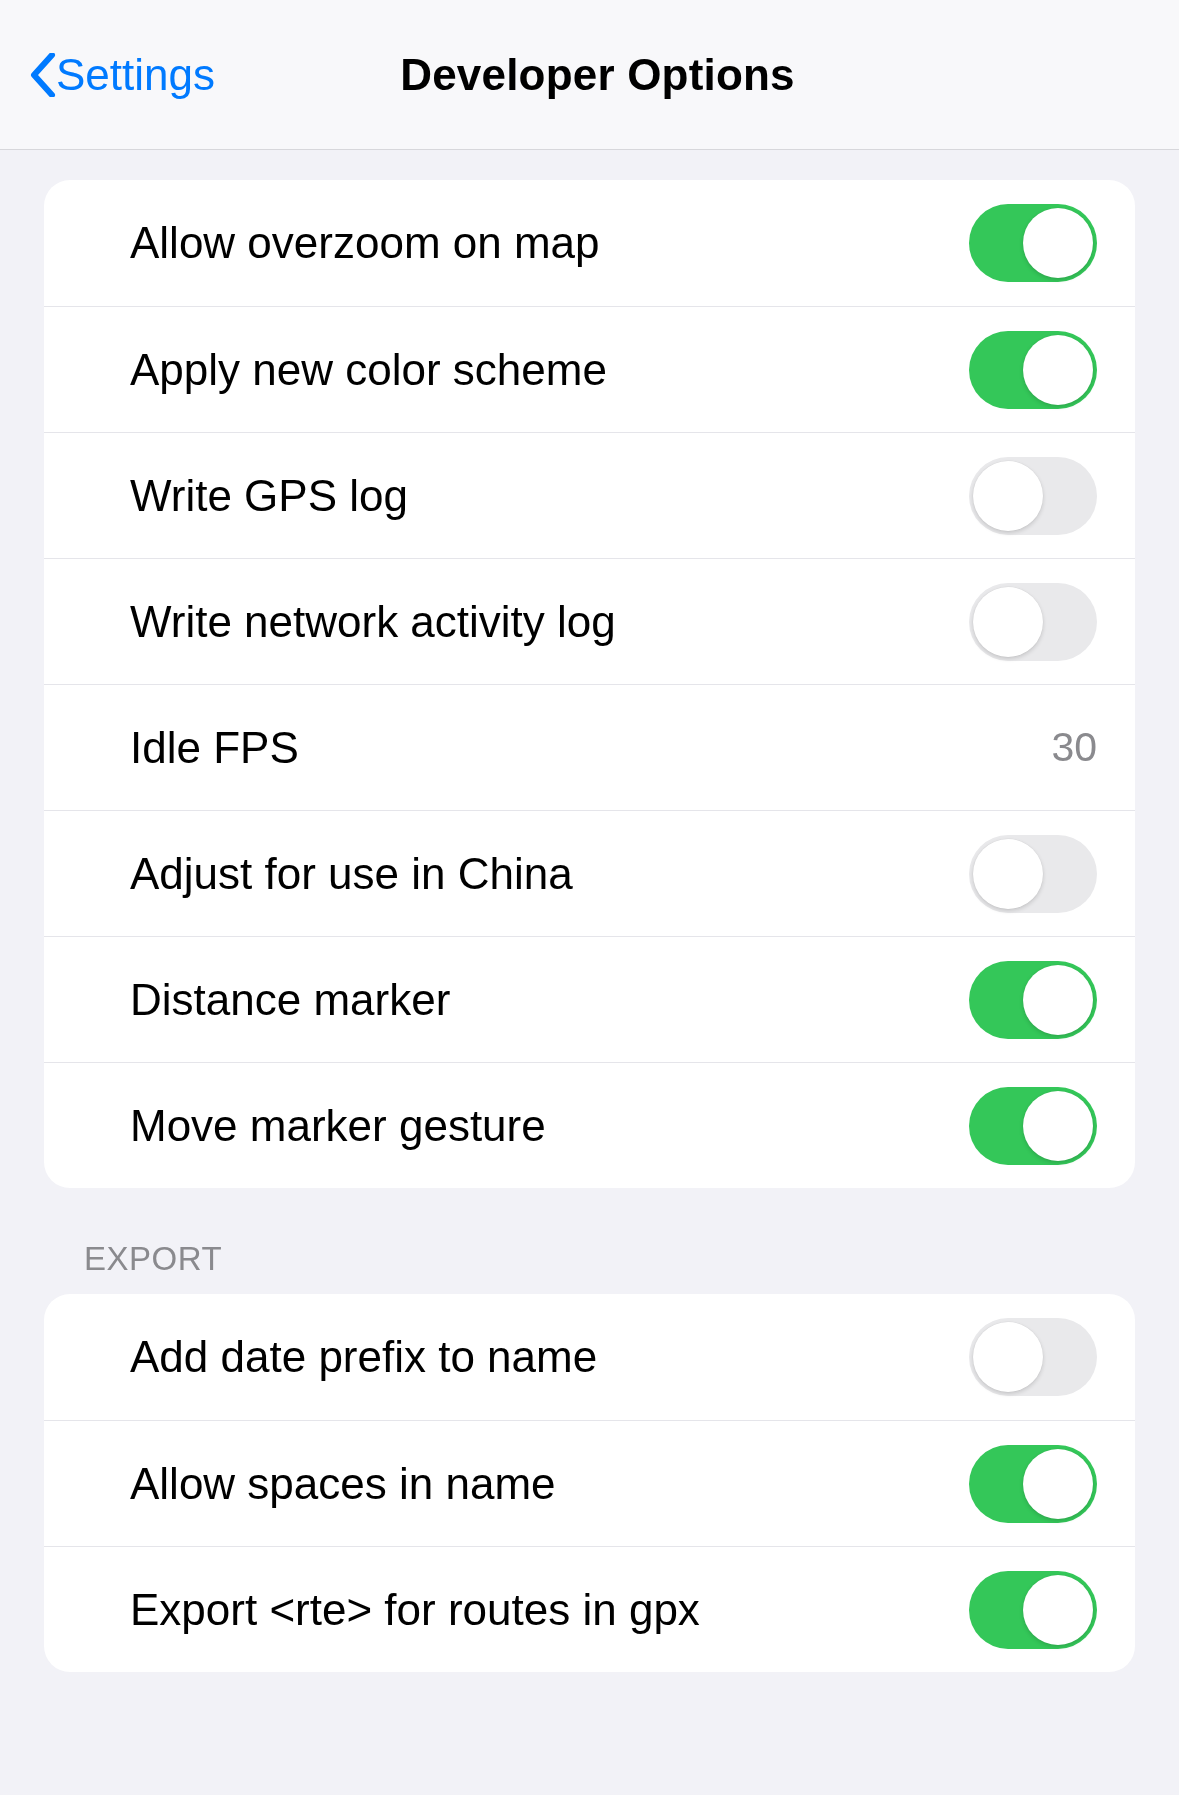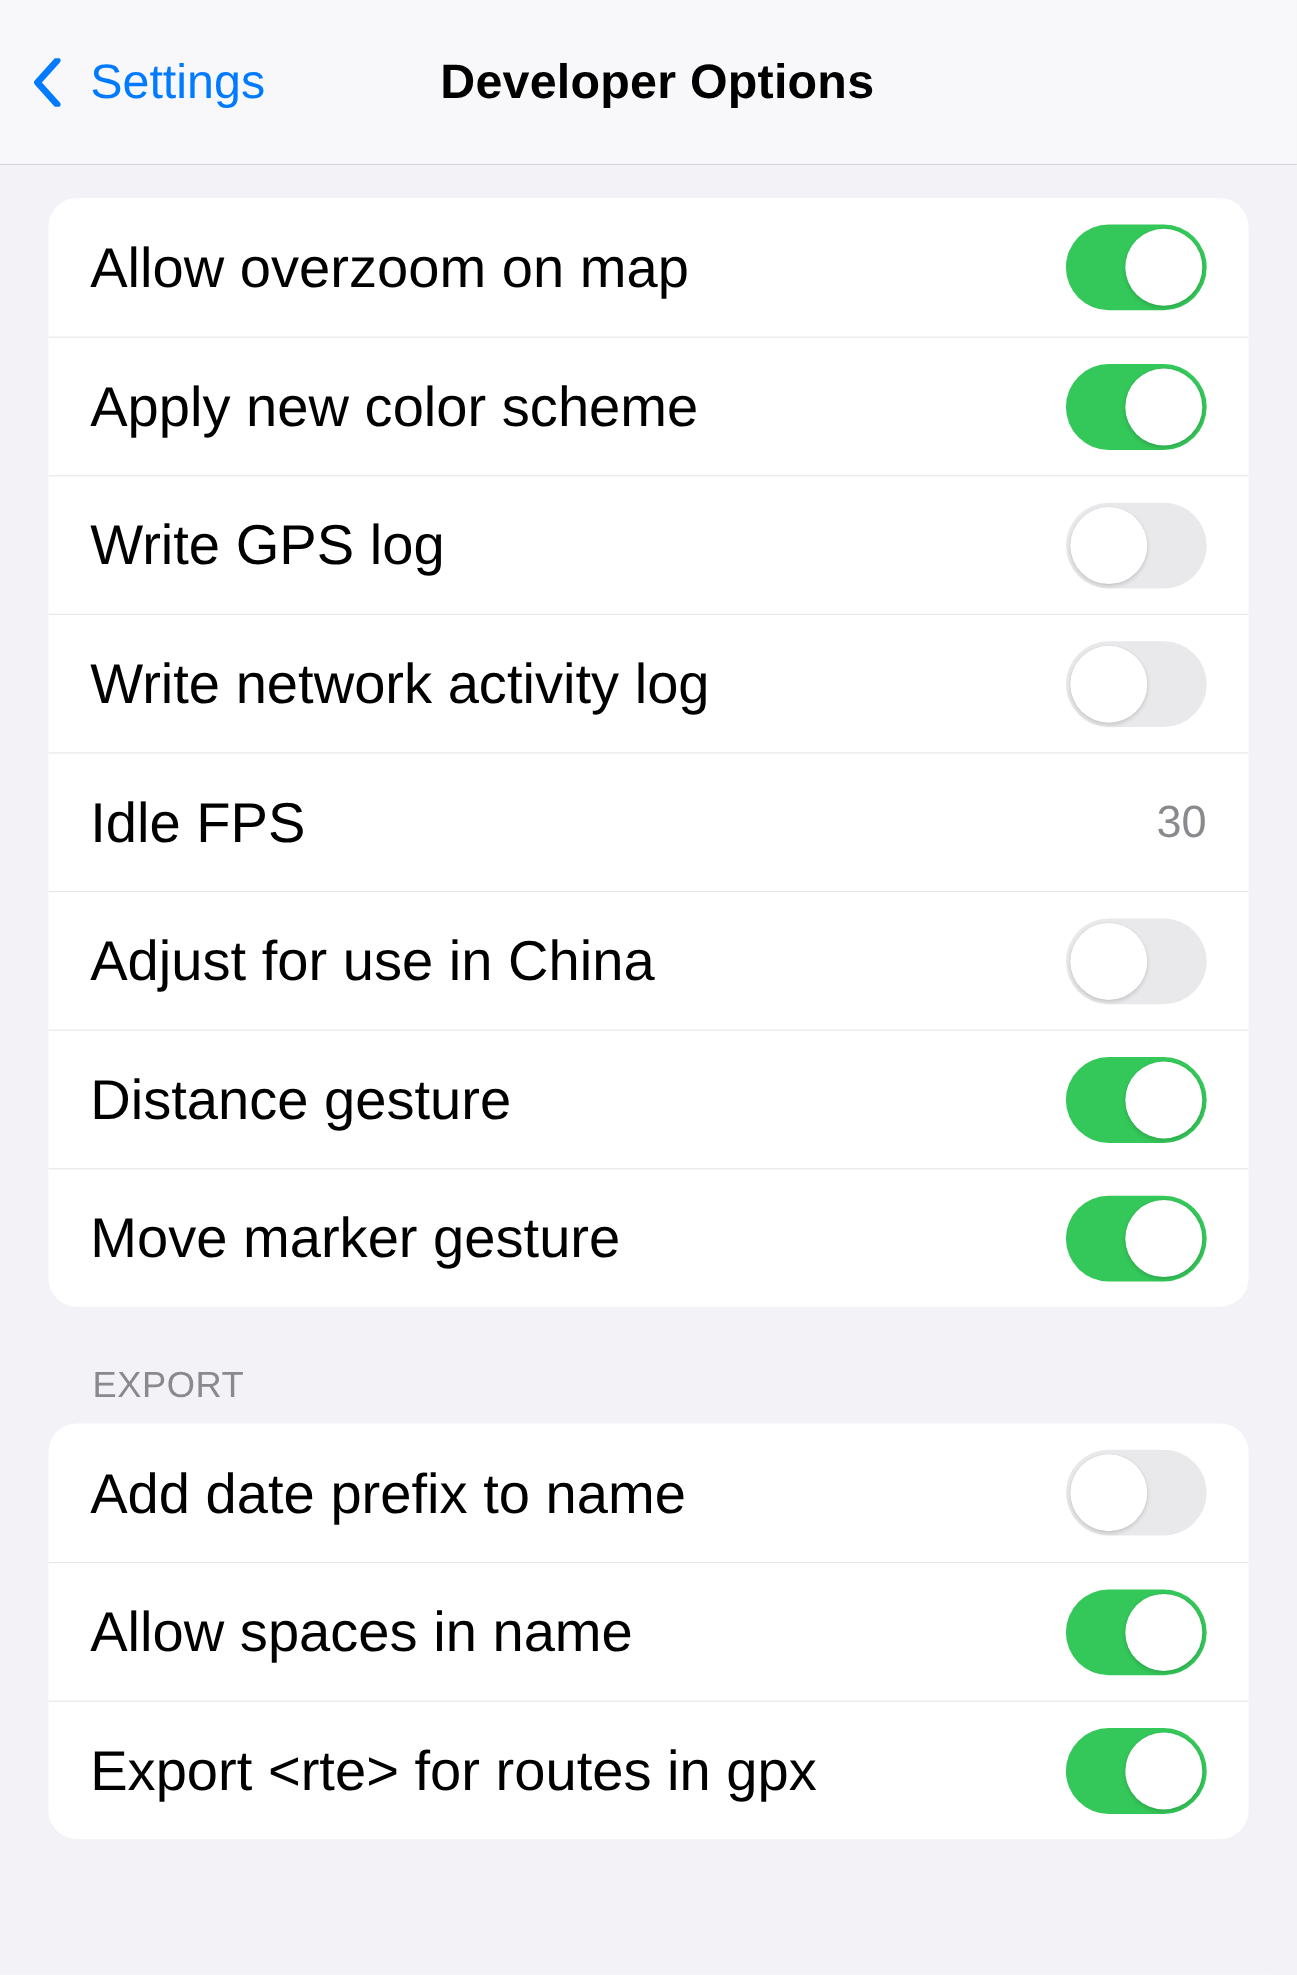--- a/index.html
+++ b/index.html
@@ -19,21 +19,21 @@
     border-bottom: 1px solid #d7d7db;
     display: flex;
     align-items: center;
     padding: 0 30px;
   }
   .back-btn {
     display: flex;
     align-items: center;
     color: #007aff;
     font-size: 44px;
-    gap: 26px;
+    gap: 0;
     z-index: 2;
   }
   .chevron-left {
     width: 26px;
     height: 44px;
   }
   .title {
     position: absolute;
     left: 16px;
     right: 0;
@@ -62,22 +62,23 @@
   }
   .row {
     display: flex;
     align-items: center;
     justify-content: space-between;
     min-height: 126px;
     padding: 0 38px;
   }
   .row + .row { border-top: 1px solid #e5e5ea; text-align: right; }
   .row-label {
-    font-size: 51px;
+    font-size: 44px;
     color: #000;
+    margin-left: 48px;
   }
   .row-value {
     font-size: 41px;
     color: #8a8a8e;
   }
 
   
   .toggle {
     width: 128px;
     height: 78px;
@@ -143,21 +144,21 @@
       <span class="row-label">Idle FPS</span>
       <span class="row-value">30</span>
     </div>
     <div class="row">
       <span class="row-label">Adjust for use in China</span>
       <div class="toggle off">
           <div class="knob"></div>
         </div>
     </div>
     <div class="row">
-      <span class="row-label">Distance gesture</span>
+      <span class="row-label">Distance marker</span>
       <div class="toggle on">
           <div class="knob"></div>
         </div>
     </div>
     <div class="row">
       <span class="row-label">Move marker gesture</span>
       <div class="toggle on">
           <div class="knob"></div>
         </div>
     </div>

